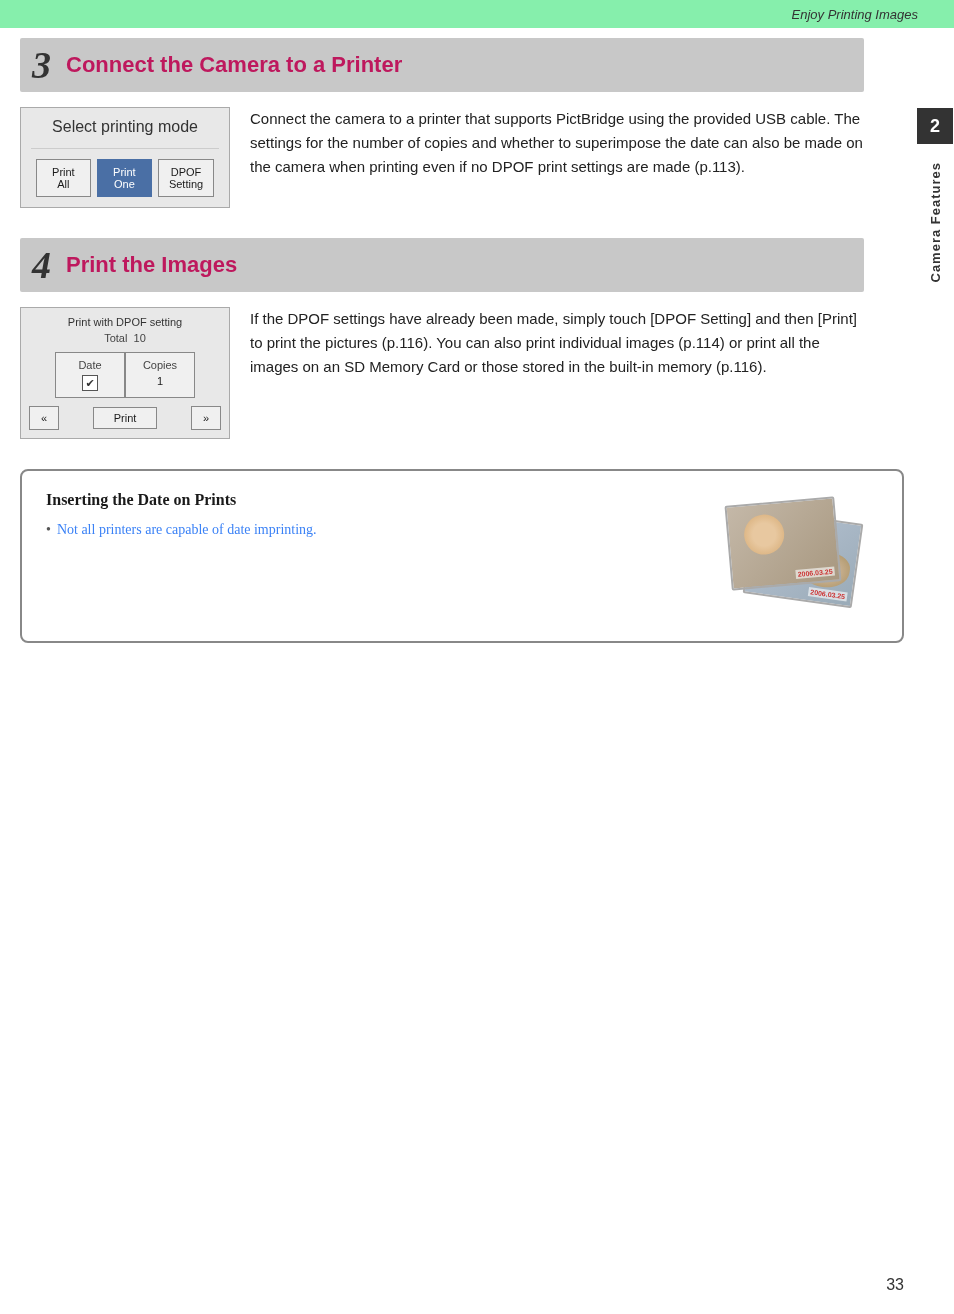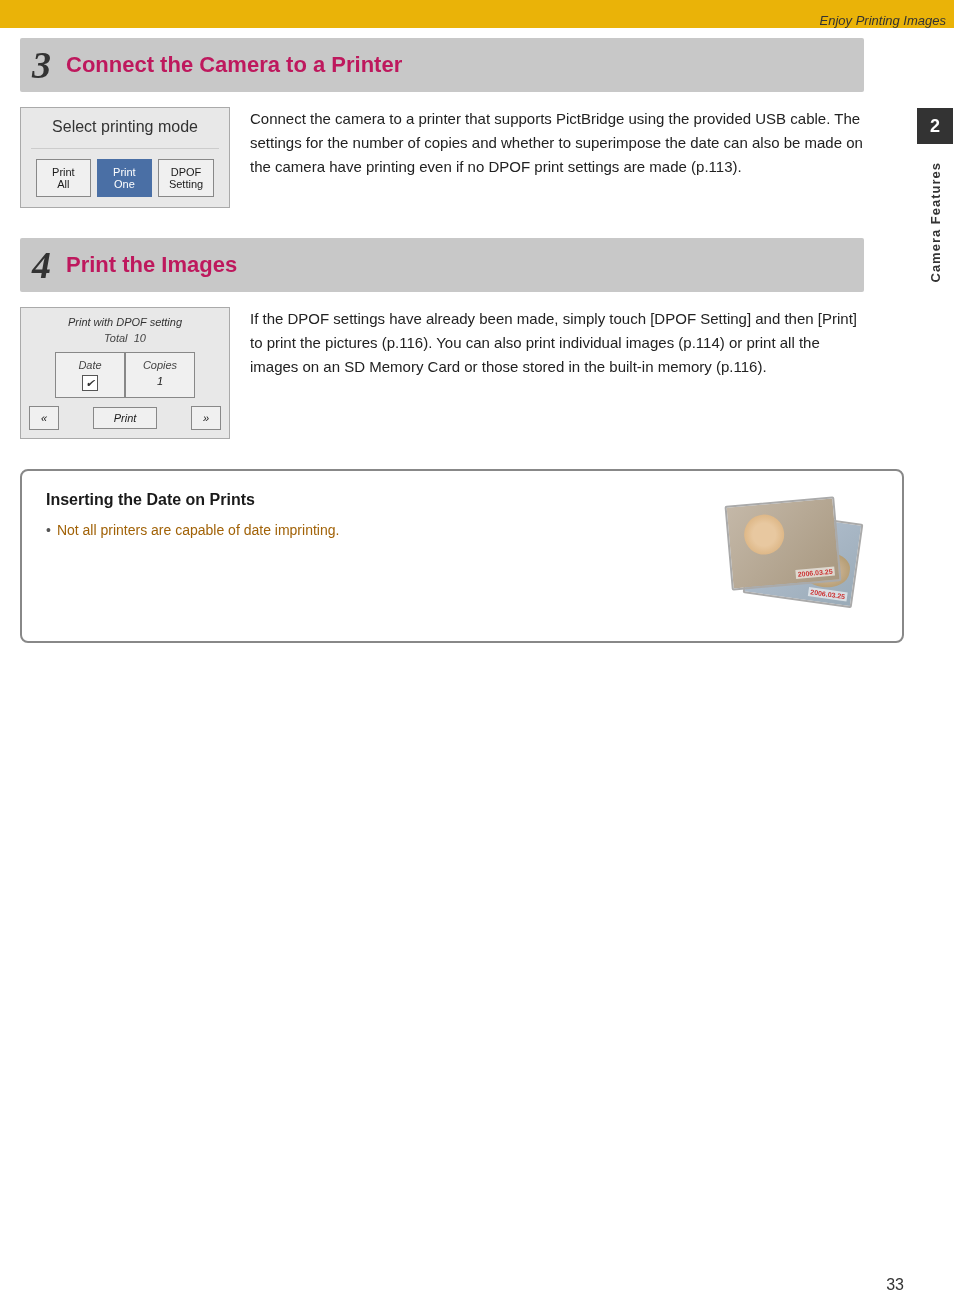--- a/index.html
+++ b/index.html
@@ -10,25 +10,25 @@
       font-family: Arial, Helvetica, sans-serif;
       font-size: 15px;
       color: #1a1a1a;
       position: relative;
     }
 
     
     .top-header {
       width: 100%;
       height: 28px;
-      background: #eab308;
-      display: flex;
-      align-items: flex-end;
+      background: #86efac;
+      display: flex;
+      align-items: center;
       justify-content: flex-end;
-      padding-right: 8px;
+      padding-right: 36px;
     }
     .top-header span {
       font-style: italic;
       font-size: 13px;
       color: #333;
     }
 
     
     .right-sidebar {
       position: absolute;
@@ -155,21 +155,20 @@
     }
 
     
     .camera-screen2 {
       width: 210px;
       min-width: 210px;
       border: 1px solid #aaa;
       background: #e8e8e8;
       padding: 8px;
       font-size: 12px;
-      font-style: italic;
     }
 
     .screen2-title {
       text-align: center;
       font-size: 11px;
       color: #333;
       margin-bottom: 4px;
     }
 
     .screen2-total {
@@ -252,39 +251,40 @@
       border-radius: 8px;
       padding: 20px 24px;
       margin: 30px 50px 20px 20px;
       display: flex;
       gap: 20px;
       align-items: flex-start;
     }
 
     .note-content {
       flex: 1;
+      font-family: Liberation Serif, serif;
     }
 
     .note-title {
       font-size: 16px;
       font-weight: bold;
       margin-bottom: 10px;
     }
 
     .note-text {
       font-size: 14px;
       line-height: 1.6;
       color: #222;
       margin-bottom: 8px;
     }
 
     .note-bullet {
       font-size: 14px;
       line-height: 1.6;
-      color: #a16207;
+      color: #3b82f6;
       display: flex;
       align-items: flex-start;
       gap: 6px;
     }
 
     .note-bullet::before {
       content: '•';
       color: #555;
       flex-shrink: 0;
     }
@@ -406,21 +406,21 @@
           </div>
           <div class="screen-btn selected">
             Print<br>One
           </div>
           <div class="screen-btn">
             DPOF<br>Setting
           </div>
         </div>
       </div>
 
-      <div class="step-text">Connect the camera to a printer that supports PictBridge using the provided USB cable. The settings for the number of copies and whether to superimpose the date can also be made on the camera have printing even if no DPOF print settings are made (p.113).</div>
+      <div class="step-text">Connect the camera to a printer that supports PictBridge using the provided USB cable. The settings for the number of copies and whether to superimpose the date can also be made on the camera when printing even if no DPOF print settings are made (p.113).</div>
     </div>
   </div>
 
   <div class="step-section">
     <div class="step-header">
       <span class="step-number">4</span>
       <span class="step-title">Print the Images</span>
     </div>
 
     <div class="step-body">

